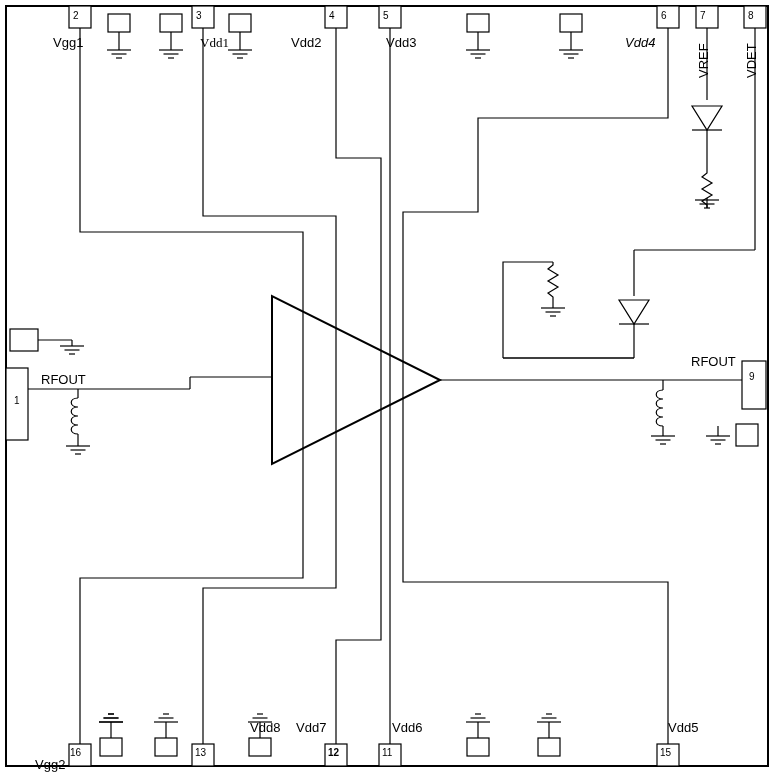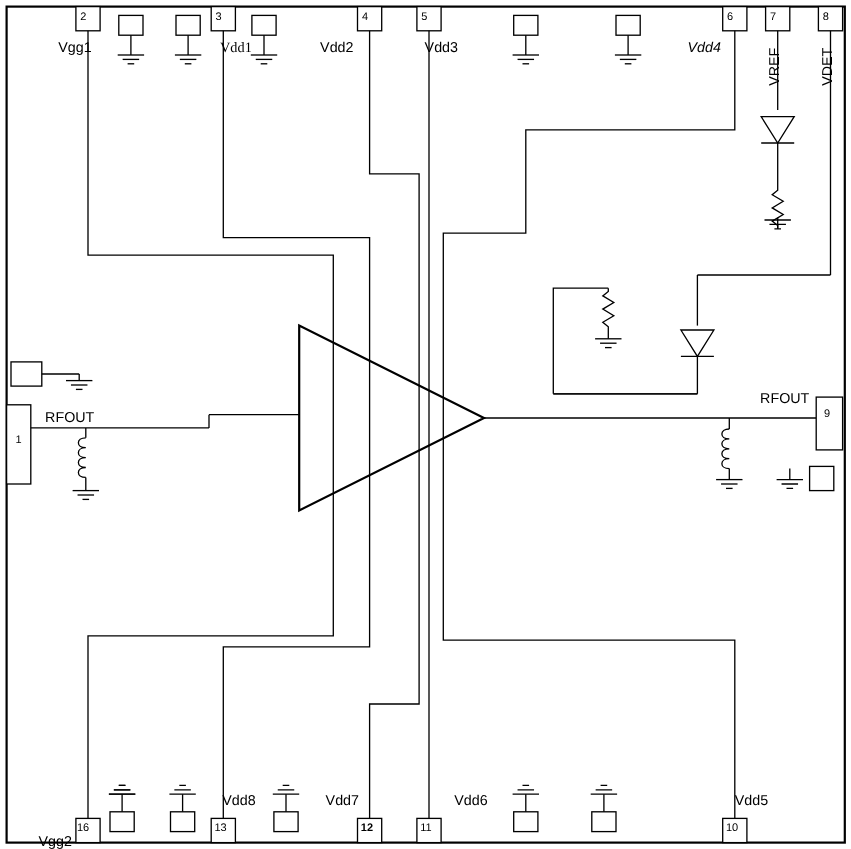--- a/index.html
+++ b/index.html
@@ -241,21 +241,21 @@
   <div class="pinnum" style="left:14px; top:396px;">1</div>
   <div class="lbl" style="left:41px; top:373px;">RFOUT</div>
 
   <div class="pinnum" style="left:749px; top:372px;">9</div>
   <div class="lbl" style="left:691px; top:355px;">RFOUT</div>
 
   <div class="pinnum" style="left:70px; top:748px;">16</div>
   <div class="pinnum" style="left:195px; top:748px;">13</div>
   <div class="pinnum" style="left:328px; top:748px;font-weight:bold;">12</div>
   <div class="pinnum" style="left:382px; top:748px;">11</div>
-  <div class="pinnum" style="left:660px; top:748px;">10</div>
+  <div class="pinnum" style="left:660px; top:748px;">15</div>
 
   <div class="lbl" style="left:35px; top:721px;margin-top:37px;">Vgg2</div>
-  <div class="lbl" style="left:202px; top:721px;">Vdd8</div>
+  <div class="lbl" style="left:202px; top:721px;padding-left:48px;">Vdd8</div>
   <div class="lbl" style="left:296px; top:721px;">Vdd7</div>
-  <div class="lbl" style="left:413px; top:721px;">Vdd6</div>
+  <div class="lbl" style="left:392px; top:721px;">Vdd6</div>
   <div class="lbl" style="left:668px; top:721px;">Vdd5</div>
 
 </div>
 
 </body></html>

